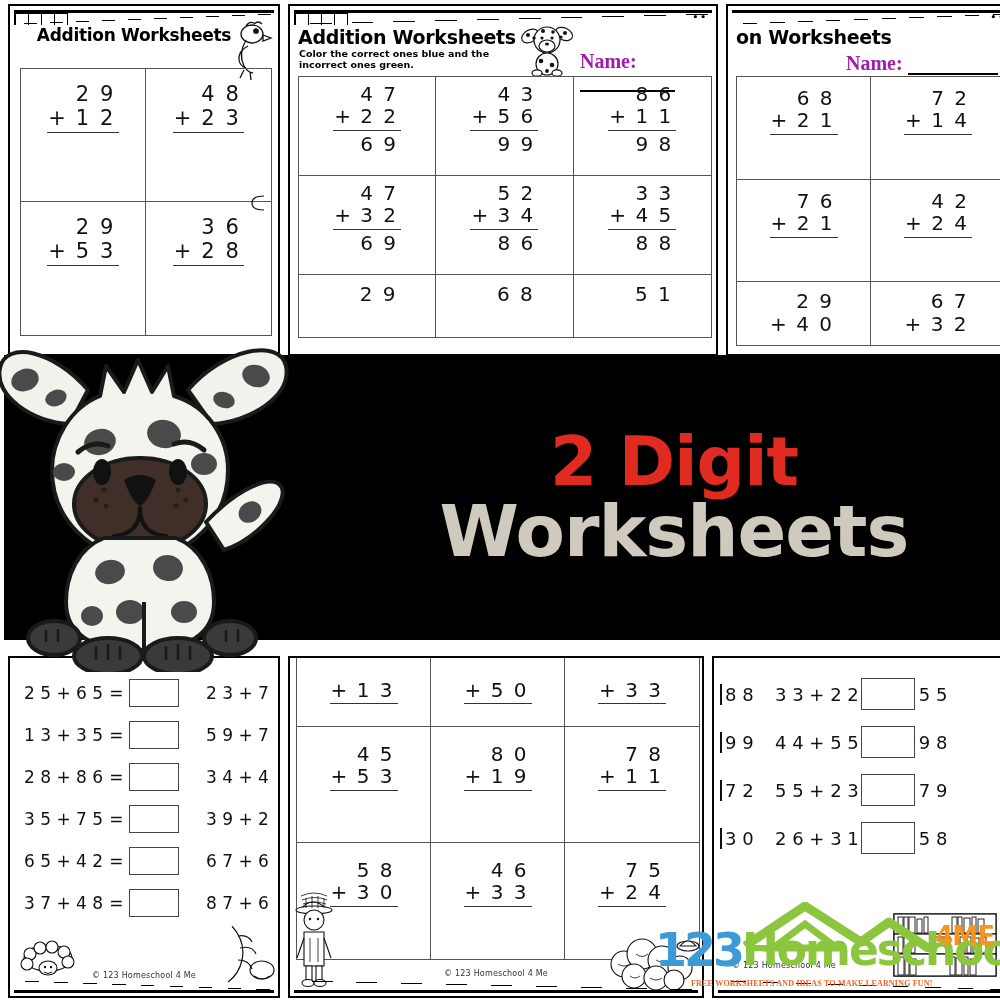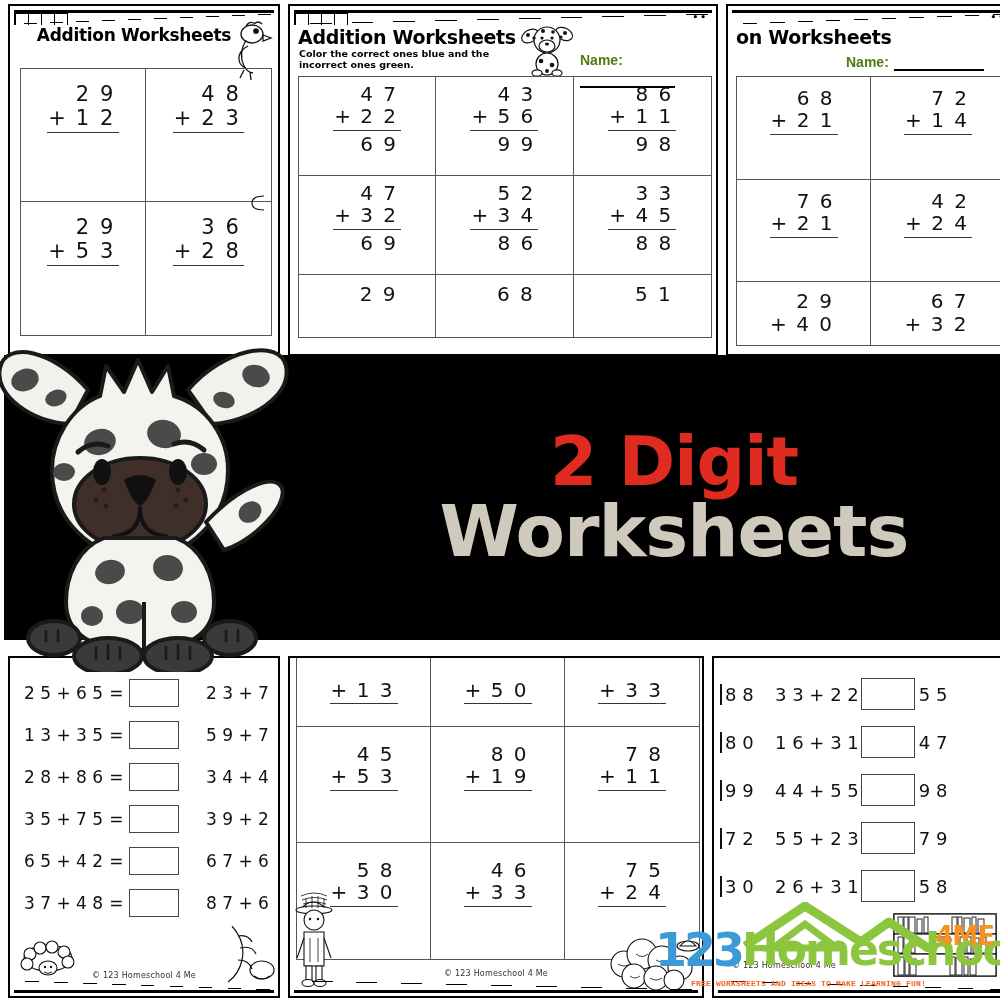--- a/index.html
+++ b/index.html
@@ -16,21 +16,21 @@
   .deco-top .ticks{position:absolute;left:0;top:3px;width:52px;height:11px;border:1.5px solid #000;
      background:repeating-linear-gradient(to right,#000 0 1.5px,transparent 1.5px 13px);}
   .deco-top .dots{position:absolute;right:4px;top:4px;font-size:9px;line-height:6px;letter-spacing:2px;color:#000;font-weight:bold;}
   .deco-bottom{position:absolute;left:4px;right:4px;bottom:3px;height:12px;overflow:hidden;}
   .deco-bottom .bar1{position:absolute;left:0;right:0;bottom:0;height:3px;background:#000;}
   .deco-bottom .wedge{position:absolute;left:0;right:0;bottom:3px;height:9px;
      background:linear-gradient(to top right,transparent 49.4%,#000 49.4%,#000 52%,transparent 52%);}
 
   .ws-title{font-family:"DejaVu Sans",sans-serif;font-weight:bold;color:#000;letter-spacing:-0.3px;}
   .ws-sub{font-family:"DejaVu Sans",sans-serif;font-weight:bold;font-size:9.5px;line-height:11px;color:#000;}
-  .name-lbl{font-family:Liberation Sans, sans-serif;font-weight:bold;font-size:14px;color:#4d7c0f;}
+  .name-lbl{font-family:Liberation Serif, serif;font-weight:bold;font-size:20px;color:#a21caf;}
   .name-line{display:inline-block;border-bottom:2px solid #000;vertical-align:bottom;}
 
   
   .grid{position:absolute;border:1px solid #555;box-sizing:border-box;display:grid;}
   .cell{border-right:1px solid #555;border-bottom:1px solid #555;box-sizing:border-box;position:relative;
         display:flex;flex-direction:column;align-items:center;justify-content:flex-start;padding-top:6px;}
   .cell.lastcol{border-right:none;}
   .cell.lastrow{border-bottom:none;}
 
   .vprob{font-family:"DejaVu Sans",sans-serif;color:#111;line-height:1.12;}
@@ -58,21 +58,21 @@
   #dog{position:absolute;left:-8px;top:272px;width:300px;height:400px;z-index:50;}
 
   
   #logo{position:absolute;left:655px;bottom:10px;width:345px;height:92px;z-index:60;}
   .logo-123{font-family:"DejaVu Sans",sans-serif;font-weight:bold;font-size:46px;color:#3c9bd6;
      line-height:44px;letter-spacing:-3px;}
   .logo-home{font-family:"DejaVu Sans",sans-serif;font-weight:bold;font-size:44px;color:#8cc63e;
      line-height:44px;letter-spacing:-2px;}
   .logo-4me{font-family:"DejaVu Sans",sans-serif;font-weight:bold;font-size:26px;color:#f7941e;
      line-height:24px;letter-spacing:-1px;}
-  .logo-tag{font-family:Liberation Mono, monospace;font-weight:bold;font-size:8px;color:#f26522;
+  .logo-tag{font-family:Liberation Serif, serif;font-weight:bold;font-size:8px;color:#f26522;
      letter-spacing:.2px;white-space:nowrap;padding-left:12px;}
 </style>
 </head>
 <body>
 
 <div id="page">
 
   <div class="sheet" style="left:8px;top:4px;width:272px;height:352px;">
     <div class="sheet-inner">
       <div class="deco-top">
@@ -503,26 +503,20 @@
   </div>
 
   <div class="sheet" style="left:712px;top:656px;width:304px;height:342px;">
     <div class="sheet-inner">
       <div style="position:absolute;left:6px;top:12px;">
         <div class="hrow" style="font-size:18px;height:48px;">
           <span style="width:34px;border-left:2px solid #111;padding-left:3px;">8 8</span>
           <span style="margin-left:16px;">3 3 + 2 2</span>
           <span class="ansbox" style="width:54px;height:32px;margin-left:2px;"></span>
           <span style="margin-left:4px;">5 5</span>
-        </div>
-        <div class="hrow" style="font-size:18px;height:48px;">
-          <span style="width:34px;border-left:2px solid #111;padding-left:3px;">8 0</span>
-          <span style="margin-left:16px;">1 6 + 3 1</span>
-          <span class="ansbox" style="width:54px;height:32px;margin-left:2px;"></span>
-          <span style="margin-left:4px;">4 7</span>
         </div>
         <div class="hrow" style="font-size:18px;height:48px;">
           <span style="width:34px;border-left:2px solid #111;padding-left:3px;">9 9</span>
           <span style="margin-left:16px;">4 4 + 5 5</span>
           <span class="ansbox" style="width:54px;height:32px;margin-left:2px;"></span>
           <span style="margin-left:4px;">9 8</span>
         </div>
         <div class="hrow" style="font-size:18px;height:48px;">
           <span style="width:34px;border-left:2px solid #111;padding-left:3px;">7 2</span>
           <span style="margin-left:16px;">5 5 + 2 3</span>

